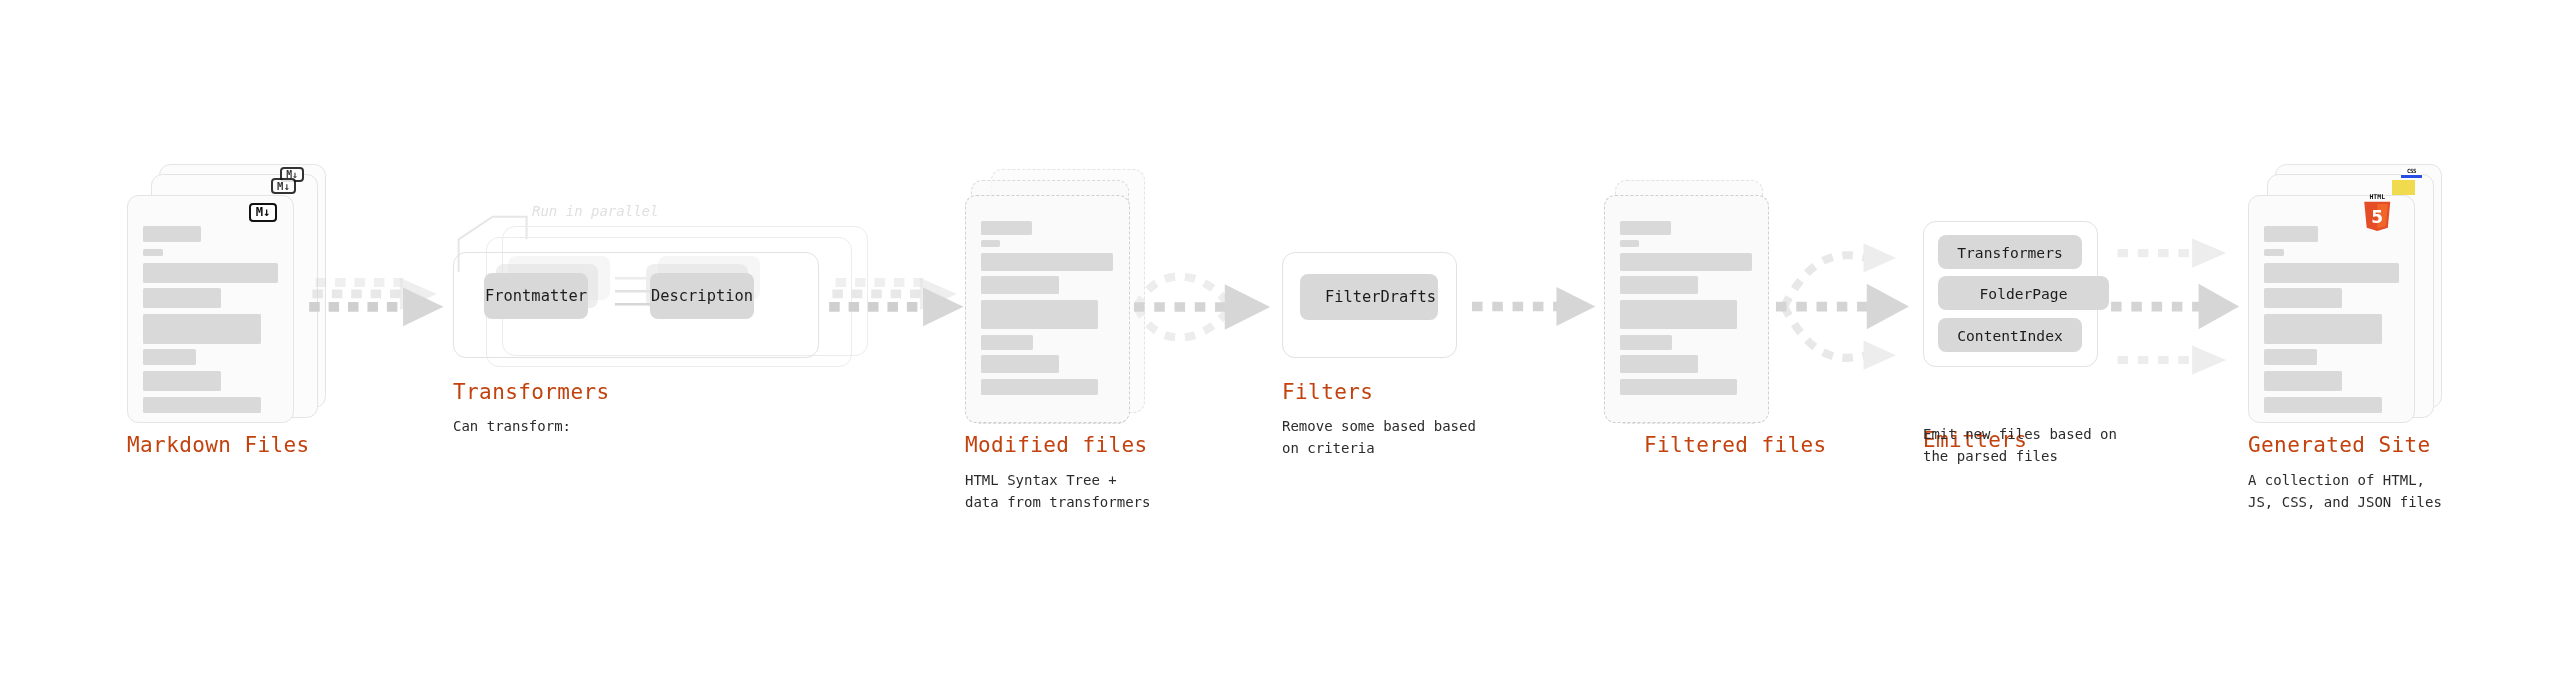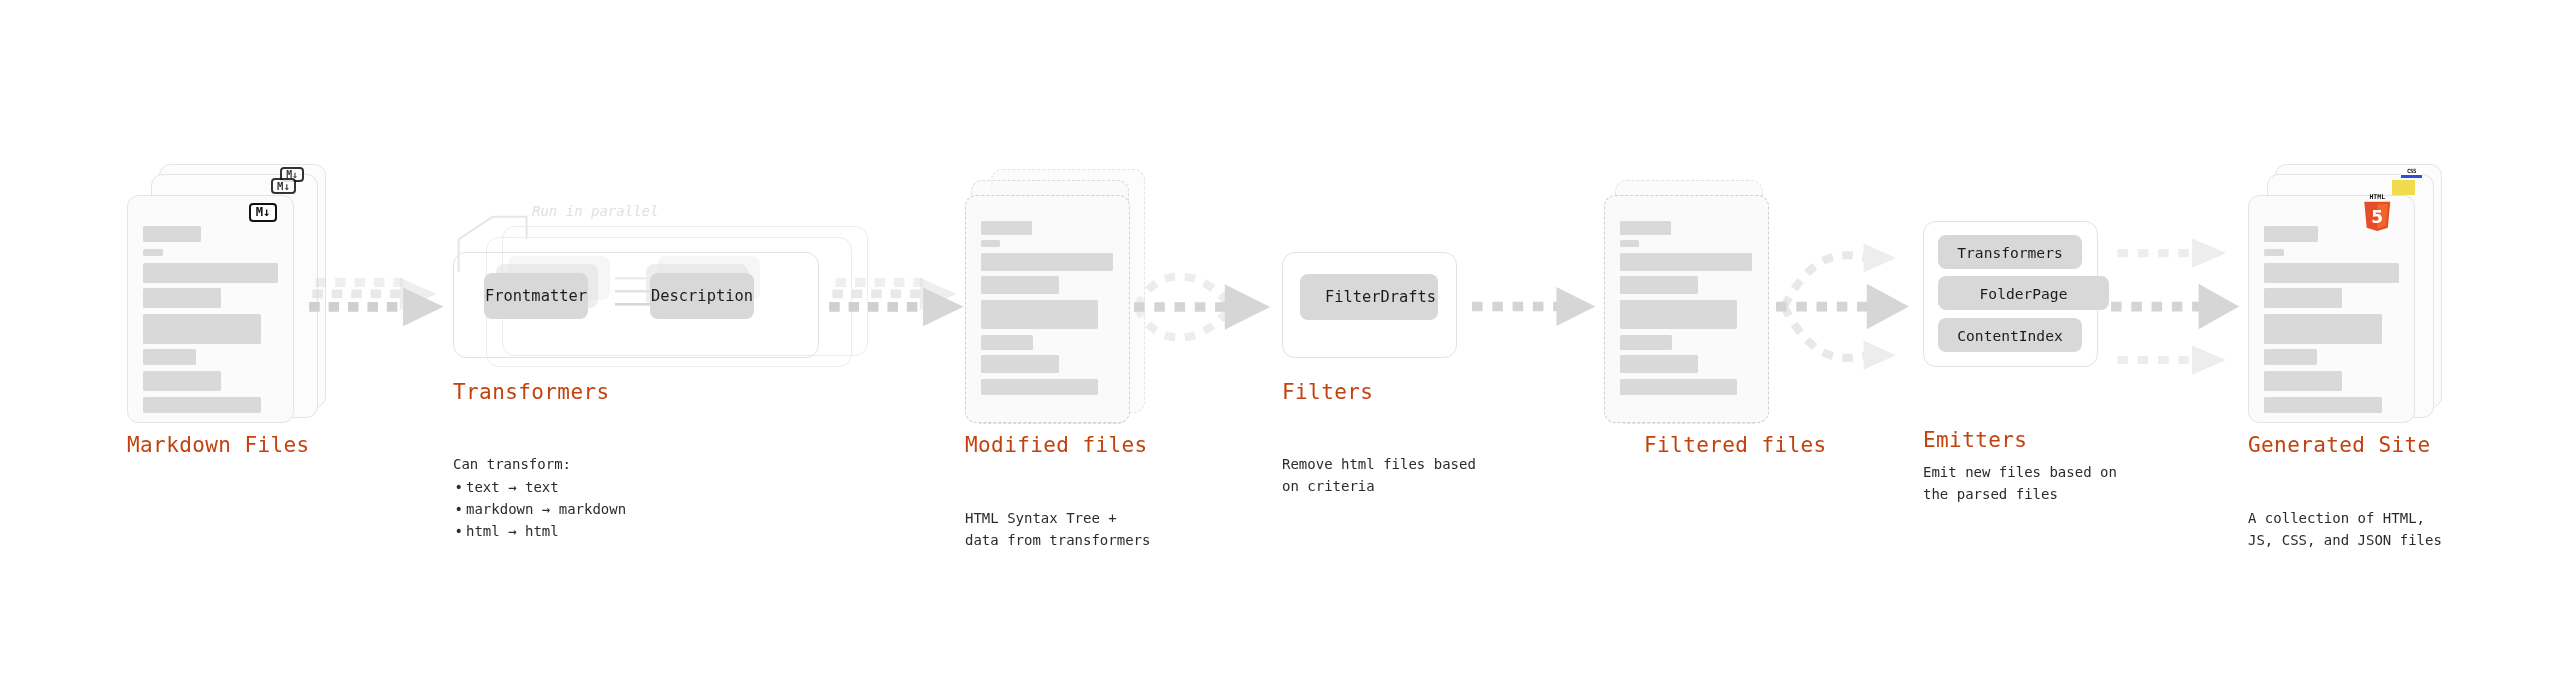--- a/index.html
+++ b/index.html
@@ -33,21 +33,20 @@
     color:#c2410c;
     letter-spacing:0.4px;
     white-space:nowrap;
   }
   .sub{
     position:absolute;
     font-size:14px;
     line-height:1.55;
     color:#2b2b2b;
     white-space:pre-line;
-    margin-top:38px;
   }
   .sub.list{ white-space:normal; }
   .sub.list .lead{ display:block; }
   .sub.list ul{ list-style:none; margin-top:1.6px; }
   .sub.list li{ padding-left:13px; position:relative; }
   .sub.list li:before{
     content:"\2022"; position:absolute; left:1.6px; top:0; color:#2b2b2b;
   }
 
   
@@ -185,25 +184,20 @@
       <polygon points="48,35 64,42 48,49" fill="#d6d6d6"></polygon>
     </svg>
 
     <div class="pill" style="left:484px; top:273px; width:104px; height:46px;">Frontmatter</div>
     <div class="pill" style="left:650px; top:273px; width:104px; height:46px;">Description</div>
 
     <div class="title" style="left:453px; top:380px;">Transformers</div>
 
     <div class="sub list" style="left:453px; top:416px; width:244px;">
       <span class="lead">Can transform:</span>
-      <ul>
-        <li>text → text</li>
-        <li>markdown → markdown</li>
-        <li>html → html</li>
-      </ul>
     </div>
   </div>
 
   <svg class="arrowsvg" style="left:829px; top:268px;" width="146" height="89" viewBox="0 0 180 110">
     <g stroke="#d6d6d6" stroke-width="11" stroke-dasharray="13 11" fill="none" opacity="0.38">
       <path d="M8 18 H116"></path>
     </g>
     <g stroke="#d6d6d6" stroke-width="11" stroke-dasharray="13 11" fill="none" opacity="0.55">
       <path d="M4 32 H120"></path>
     </g>
@@ -244,21 +238,21 @@
       <path d="M0 60 H118"></path>
     </g>
     <polygon points="112,32 168,60 112,88" fill="#d6d6d6"></polygon>
   </svg>
 
   <div>
     <div class="panel" style="left:1282px; top:252px; width:175px; height:106px;"></div>
     <div class="pill" style="left:1300px; top:274px; width:138px; height:46px;padding-left:23px;">FilterDrafts</div>
 
     <div class="title" style="left:1282px; top:380px;">Filters</div>
-    <div class="sub" style="left:1282px; top:416px; width:244px;">Remove html files based
+    <div class="sub" style="left:1282px; top:416px; width:244px;">Remove some based based
 on criteria</div>
   </div>
 
   <svg class="arrowsvg" style="left:1472px; top:278px;" width="138" height="57" viewBox="0 0 170 70">
     <g stroke="#d4d4d4" stroke-width="12" stroke-dasharray="13 12" fill="none">
       <path d="M0 35 H108"></path>
     </g>
     <polygon points="104,11 152,35 104,59" fill="#d6d6d6"></polygon>
   </svg>
 

